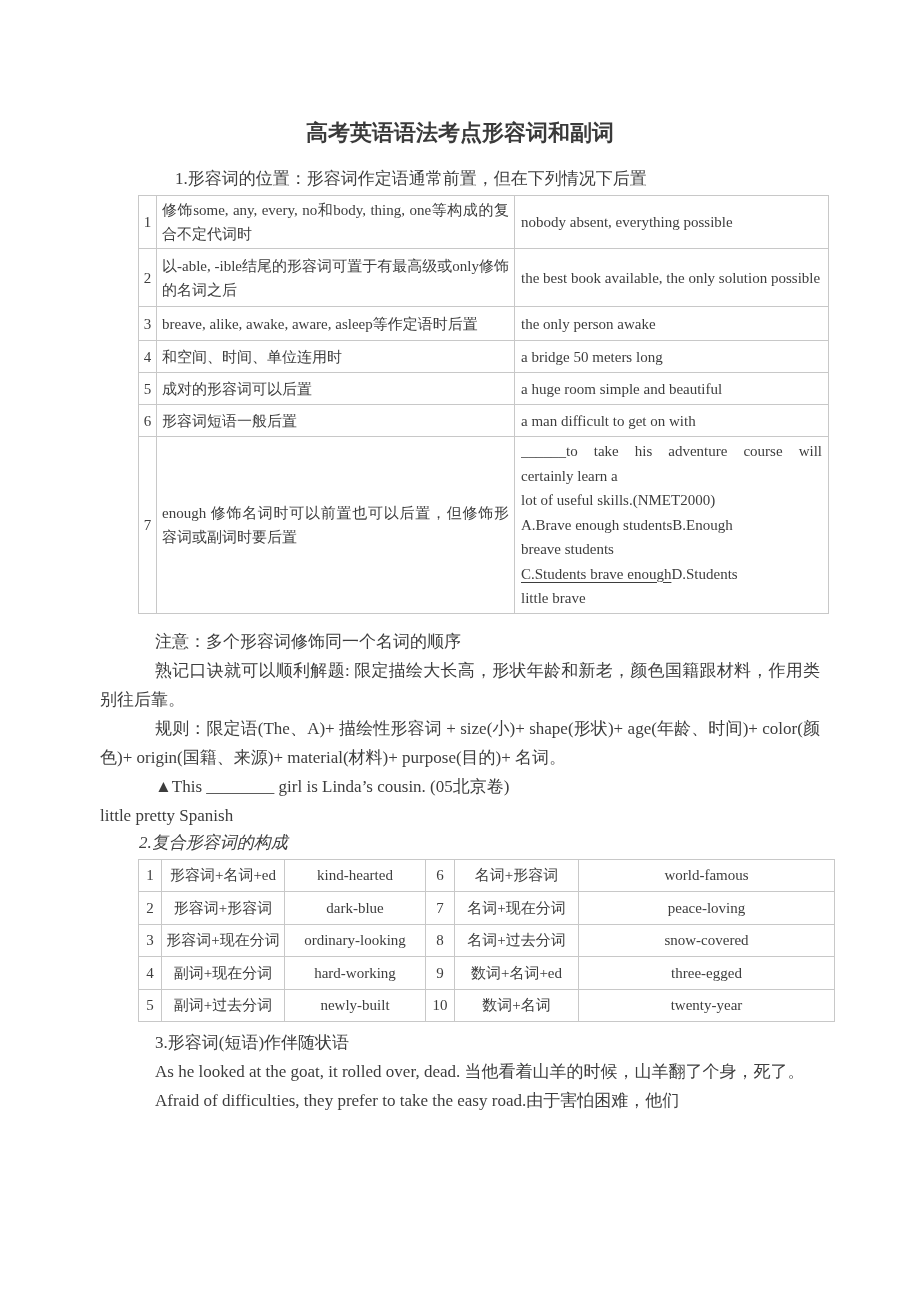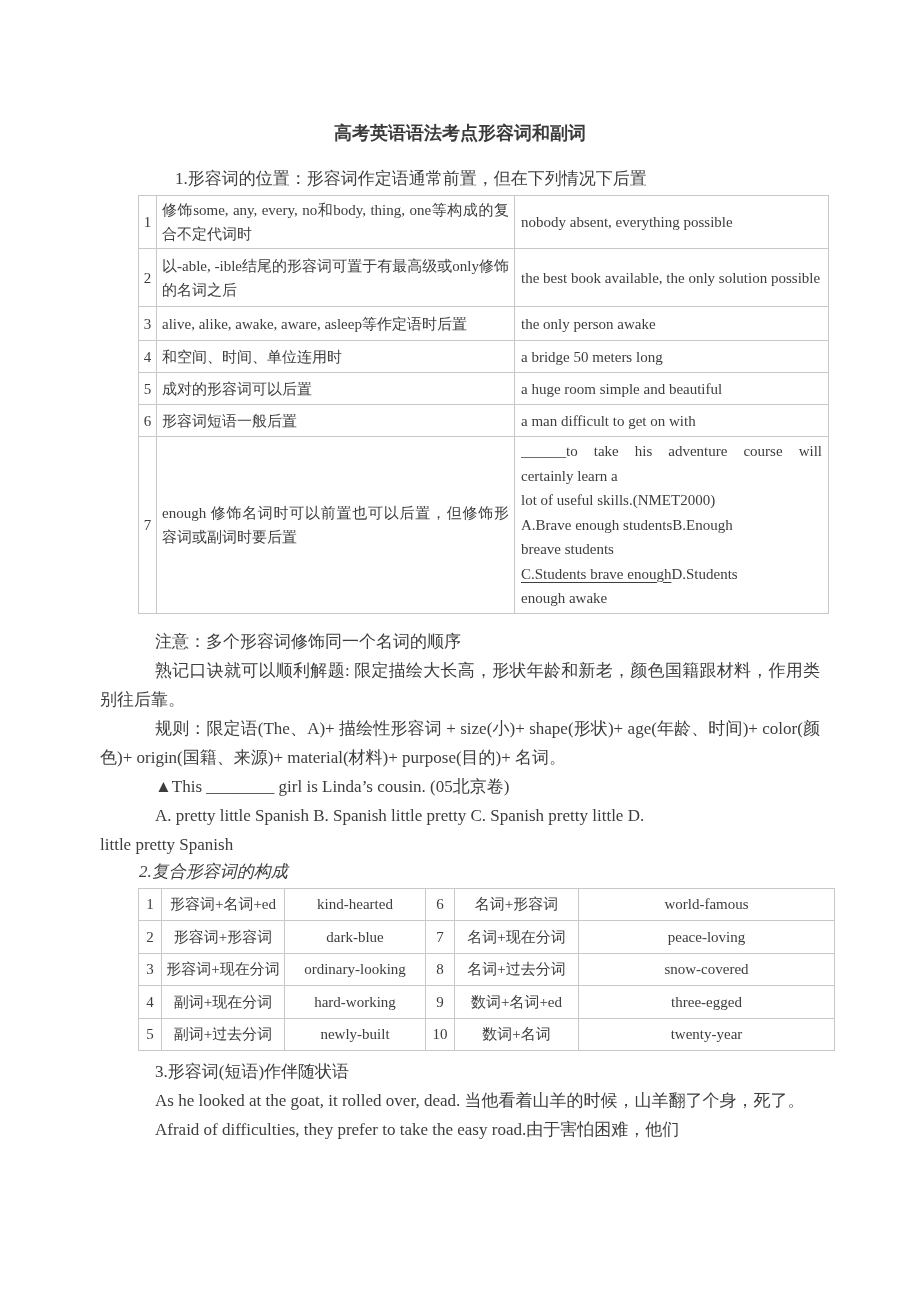--- a/index.html
+++ b/index.html
@@ -6,21 +6,21 @@
   body{
     width:920px;height:1302px;
     background:#ffffff;
     color:#3d3d3d;
     font-family:"Liberation Serif","DejaVu Serif",serif;
     overflow:hidden;
   }
   .doc{padding:118px 100px 0 100px;width:720px;}
   .title{
     font-family:"Liberation Sans","DejaVu Sans",sans-serif;
-    font-weight:bold;font-size:18px;line-height:30px;
+    font-weight:bold;font-size:22px;line-height:30px;
     text-align:center;color:#3a3a3a;margin:0 0 16px 0;
   }
   .h-s1{font-size:17px;line-height:29px;margin:0;padding-left:41px;}
   .h-s1-1{font-size:17px;line-height:29px;margin:0;padding-left:75px;}
   .h-s2{font-size:17px;line-height:26px;margin:0;padding-left:39px;font-style:italic;}
   .h-s3{font-size:17px;line-height:29px;margin:6px 0 0 0;padding-left:55px;}
 
   table{border-collapse:collapse;table-layout:fixed;}
   td{border:1px solid #c8c8c8;font-size:15px;line-height:24px;vertical-align:middle;}
 
@@ -73,21 +73,21 @@
       <td class="c-rule">修饰some, any, every, no和body, thing, one等构成的复合不定代词时</td>
       <td class="c-ex">nobody absent, everything possible</td>
     </tr>
     <tr>
       <td class="c-num">2</td>
       <td class="c-rule">以-able, -ible结尾的形容词可置于有最高级或only修饰的名词之后</td>
       <td class="c-ex just">the best book available, the only solution possible</td>
     </tr>
     <tr>
       <td class="c-num">3</td>
-      <td class="c-rule">alive, alike, awake, aware, asleep等作定语时后置</td>
+      <td class="c-rule">breave, alike, awake, aware, asleep等作定语时后置</td>
       <td class="c-ex">the only person awake</td>
     </tr>
     <tr>
       <td class="c-num">4</td>
       <td class="c-rule">和空间、时间、单位连用时</td>
       <td class="c-ex">a bridge 50 meters long</td>
     </tr>
     <tr>
       <td class="c-num">5</td>
       <td class="c-rule">成对的形容词可以后置</td>
@@ -107,32 +107,31 @@
         <div class="q-line">lot of useful skills.(NMET2000)</div>
         <div class="q-line split">
           <span>A.Brave enough students</span>
           <span>B.Enough</span>
         </div>
         <div class="q-line">breave students</div>
         <div class="q-line split">
           <span class="u">C.Students brave enough</span>
           <span>D.Students</span>
         </div>
-        <div class="q-line">enough awake</div>
+        <div class="q-line">little brave</div>
       </td>
     </tr>
   </tbody>
     </table>
 
   <p class="para first">注意：多个形容词修饰同一个名词的顺序</p>
   <p class="para">熟记口诀就可以顺利解题: 限定描绘大长高，形状年龄和新老，颜色国籍跟材料，作用类别往后靠。</p>
   <p class="para">规则：限定语(The、A)+ 描绘性形容词 + size(小)+ shape(形状)+ age(年龄、时间)+ color(颜色)+ origin(国籍、来源)+ material(材料)+ purpose(目的)+ 名词。</p>
   <p class="para">▲This ________ girl is Linda’s cousin. (05北京卷)</p>
   <p class="para">
-      <span class="line-ind">A. pretty little Spanish B. Spanish little pretty C. Spanish pretty little D.</span>
       <span class="line-flush">little pretty Spanish</span>
     </p>
 
   <div class="h-s2">2.复合形容词的构成</div>
 
   <table id="t2">
     <tbody>
         <tr>
       <td class="w-n1">1</td>
       <td class="w-p1">形容词+名词+ed</td>

